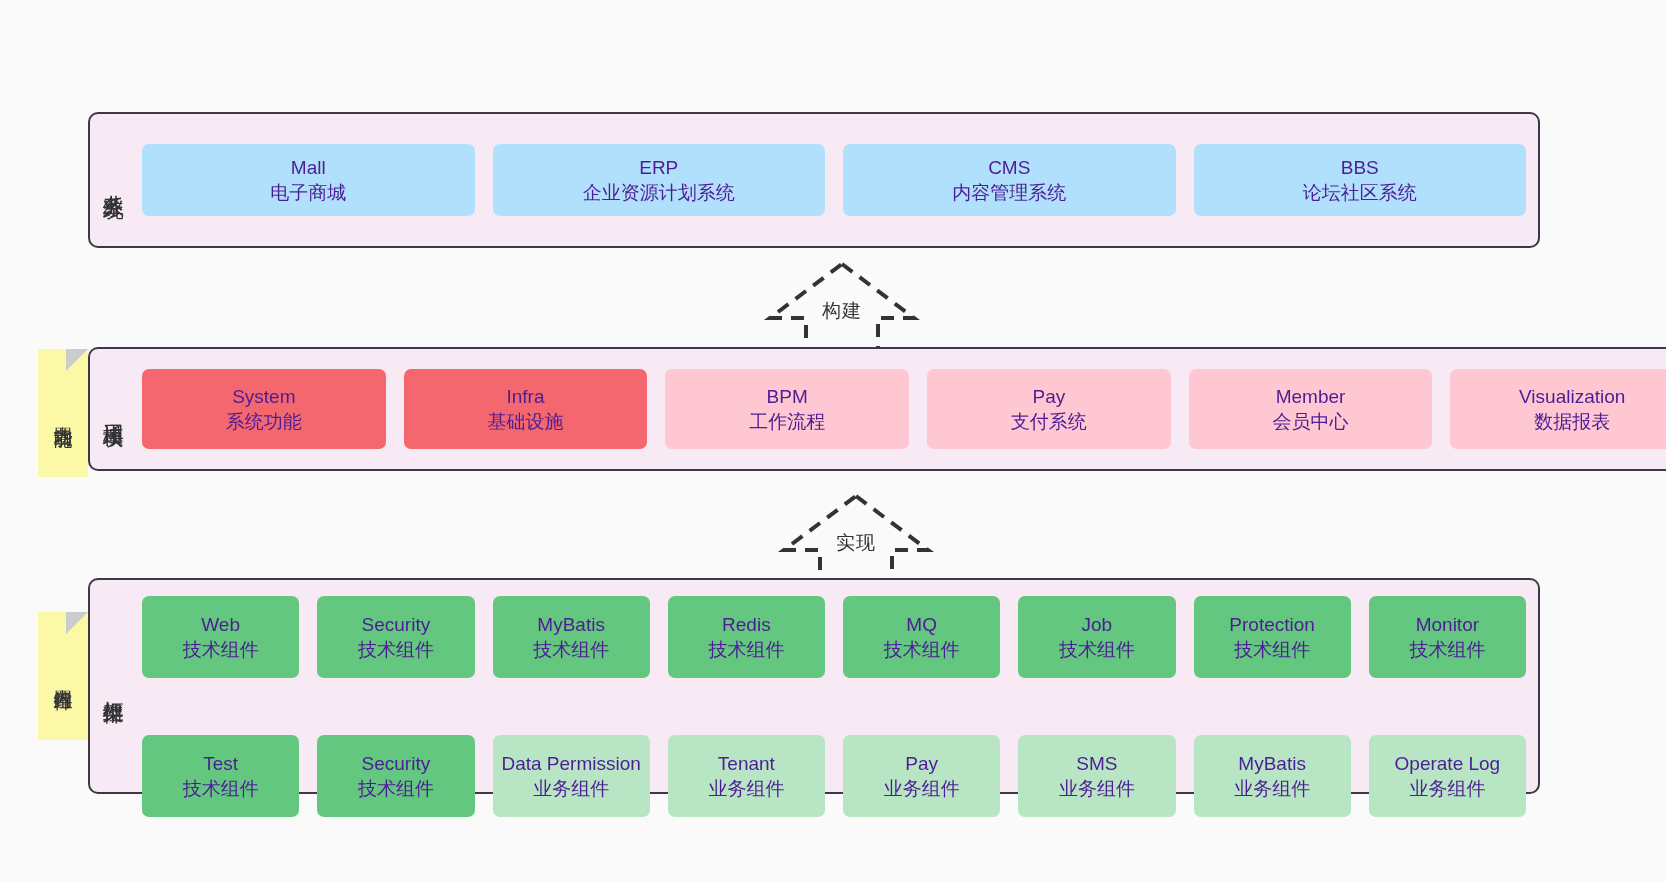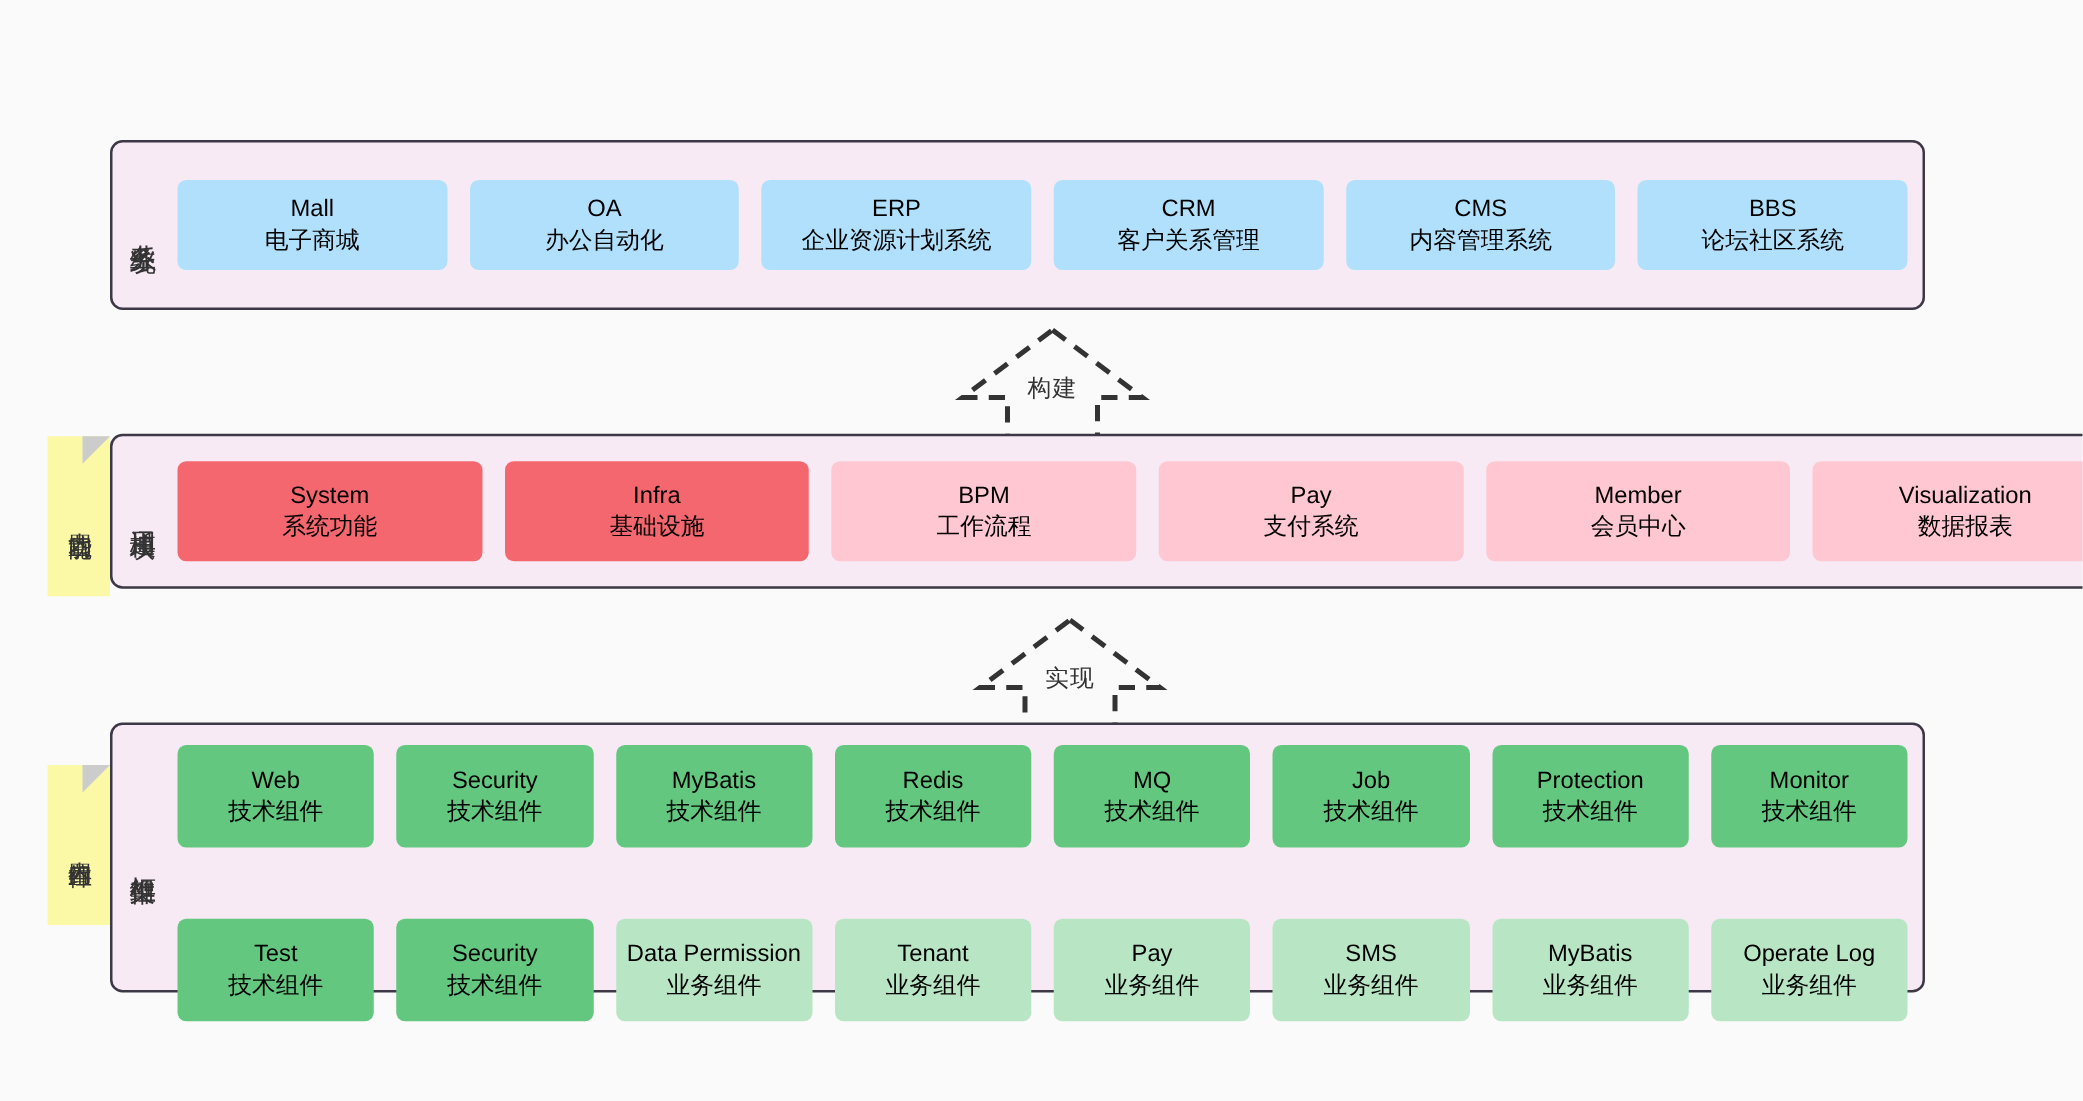--- a/index.html
+++ b/index.html
@@ -63,21 +63,21 @@
   .cell {
     flex: 1 1 0;
     border-radius: 7px;
     display: flex;
     flex-direction: column;
     align-items: center;
     justify-content: center;
     text-align: center;
     font-size: 19px;
     line-height: 1.32;
-    color: #000000;
+    color: #4c1d95;
     padding: 6px 4px;
     box-sizing: border-box;
   }
   .cell .en { display: block; }
   .cell .cn { display: block; }
 
   
   .c-blue        { background: #b0e0fb; }
   .c-red         { background: #f5676e; }
   .c-pink        { background: #ffc7d1; }
@@ -158,30 +158,22 @@
 
   <div class="layer" id="layer-business">
     <div class="layer-title">业务系统</div>
     <div class="layer-body">
       <div class="row">
         <div class="cell c-blue">
           <span class="en">Mall</span>
           <span class="cn">电子商城</span>
         </div>
         <div class="cell c-blue">
-          <span class="en">OA</span>
-          <span class="cn">办公自动化</span>
-        </div>
-        <div class="cell c-blue">
           <span class="en">ERP</span>
           <span class="cn">企业资源计划系统</span>
-        </div>
-        <div class="cell c-blue">
-          <span class="en">CRM</span>
-          <span class="cn">客户关系管理</span>
         </div>
         <div class="cell c-blue">
           <span class="en">CMS</span>
           <span class="cn">内容管理系统</span>
         </div>
         <div class="cell c-blue">
           <span class="en">BBS</span>
           <span class="cn">论坛社区系统</span>
         </div>
       </div>

